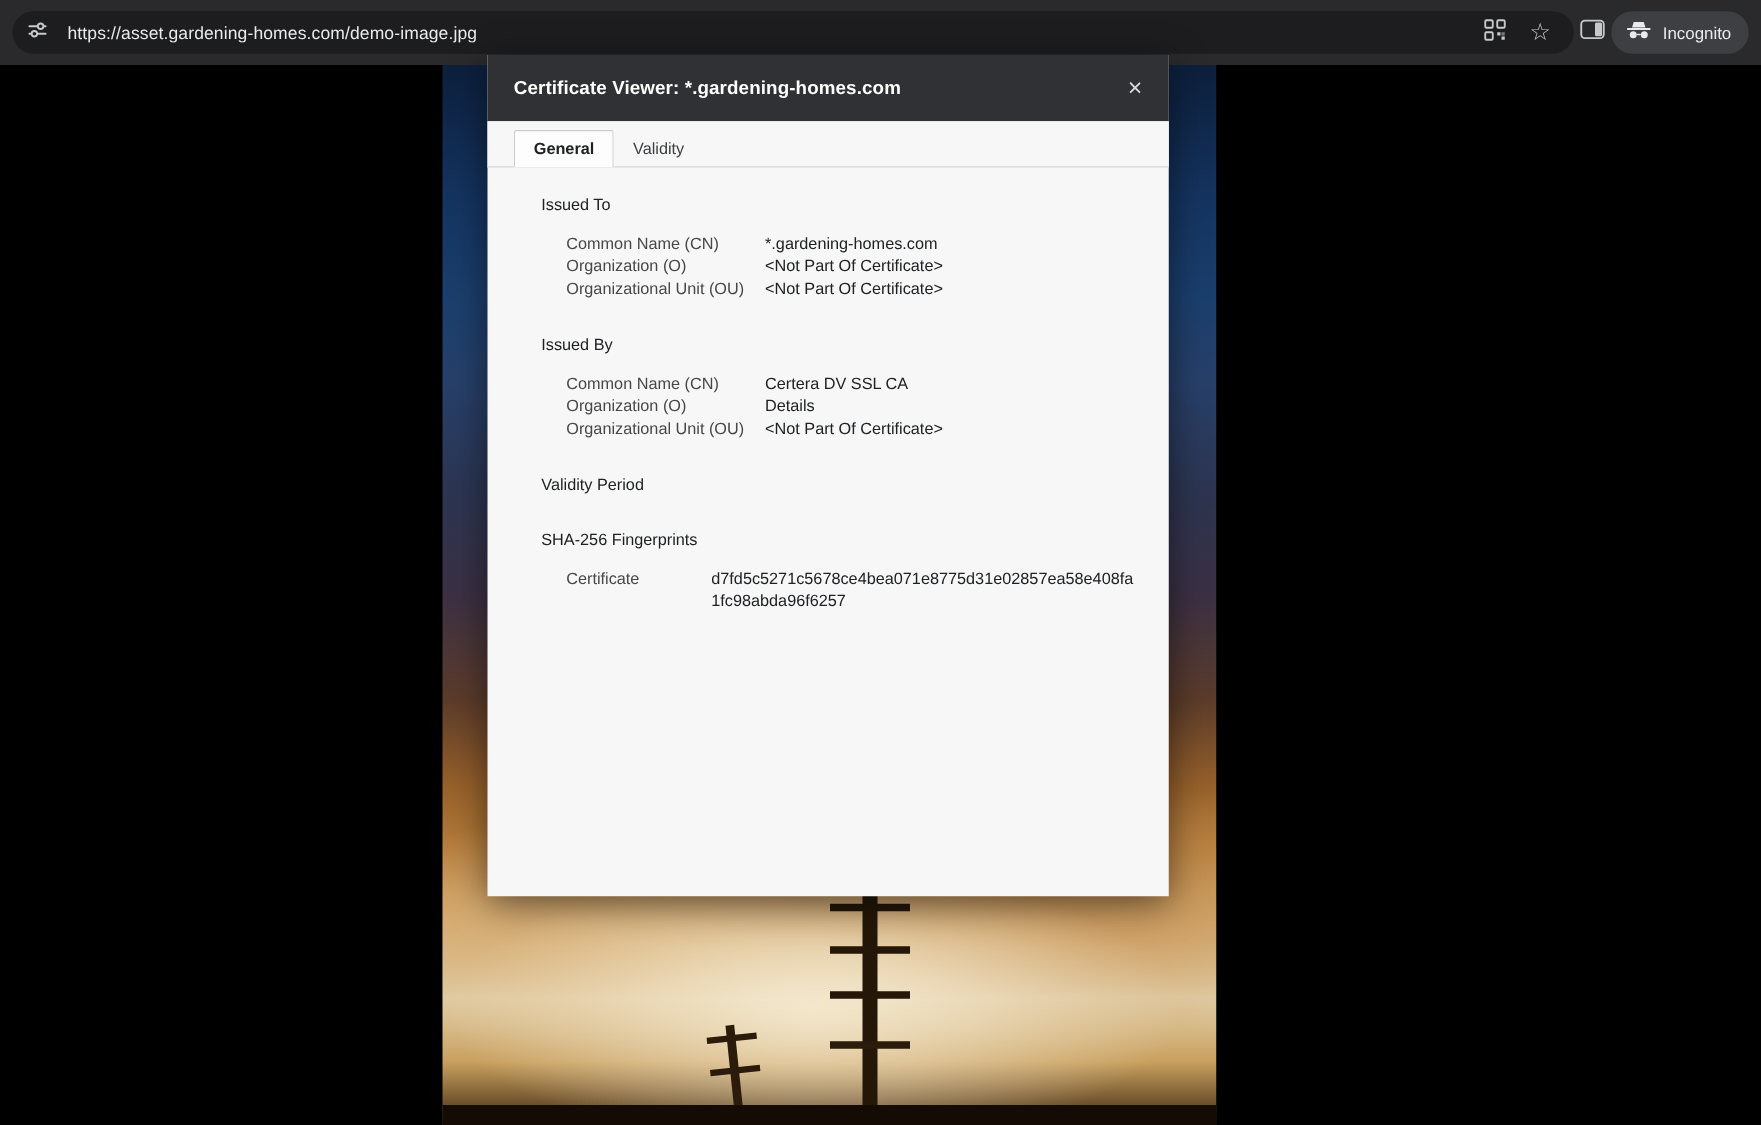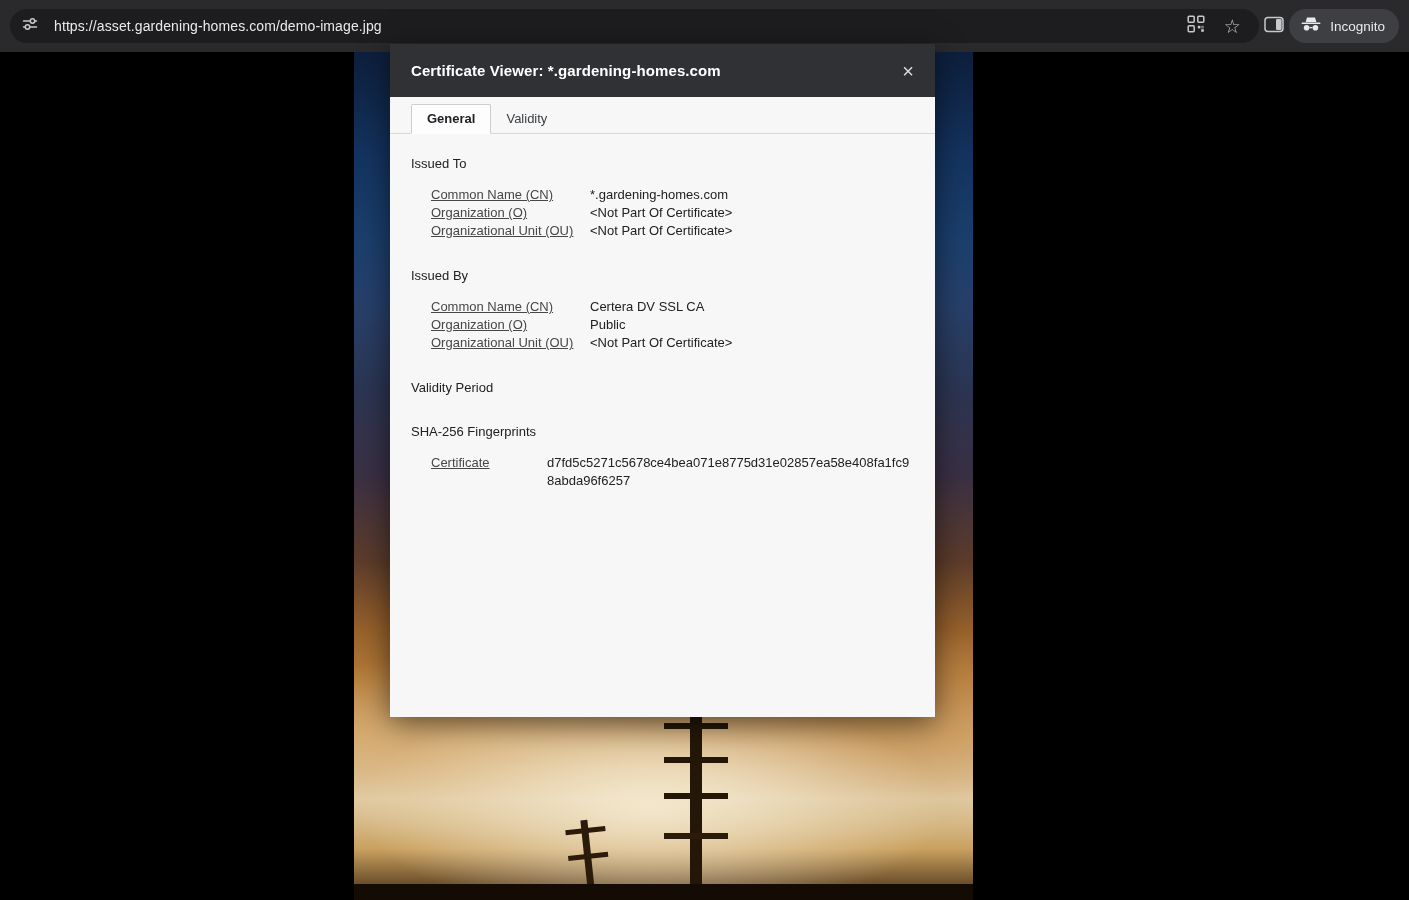--- a/index.html
+++ b/index.html
@@ -97,27 +97,27 @@
     display:flex; align-items:flex-end; padding:7px 0 0 21px;
     border-bottom:1px solid #d8d8d8; background:#f7f7f7; flex-shrink:0;
   }
   .tab {
     font-size:13px; color:#3c4043; padding:6px 15px 7px 15px; cursor:pointer;
   }
   .tab.active {
     background:#fdfdfd; border:1px solid #cdcdcd; border-bottom:1px solid #fdfdfd;
     margin-bottom:-1px; border-radius:2px 2px 0 0; font-weight:700; color:#202124;
   }
-  .dialog-content { padding:14px 24px 0 21px; font-size:13px; line-height:18px; }
+  .dialog-content { padding:14px 24px 0 21px; font-size:13px; line-height:18px;margin-left:22px; }
   .section { margin-top:28px; }
   .section:first-child { margin-top:8px; }
   .section-heading { color:#202124; max-width:130px; line-height:16px; }
   .rows { margin-top:14px; }
   .row { display:flex; margin-left:20px; }
-  .row-label { width:159px; flex-shrink:0; color:#474747;text-decoration:underline; }
+  .row-label { width:159px; flex-shrink:0; color:#474747; }
   .row-value { color:#202124; max-width:364px; word-break:break-all; }
   .section.fp .row-label { width:116px; }
 </style>
 </head>
 <body>
 
 <div class="toolbar">
   <div class="url-pill">
     <div class="round-btn">
       <span>
@@ -210,21 +210,21 @@
 
     <div class="section">
       <div class="section-heading">Issued By</div>
       <div class="rows">
         <div class="row">
           <div class="row-label">Common Name (CN)</div>
           <div class="row-value">Certera DV SSL CA</div>
         </div>
         <div class="row">
           <div class="row-label">Organization (O)</div>
-          <div class="row-value">Public</div>
+          <div class="row-value">Details</div>
         </div>
         <div class="row">
           <div class="row-label">Organizational Unit (OU)</div>
           <div class="row-value">&lt;Not Part Of Certificate&gt;</div>
         </div>
       </div>
     </div>
 
     <div class="section">
       <div class="section-heading">Validity Period</div>

